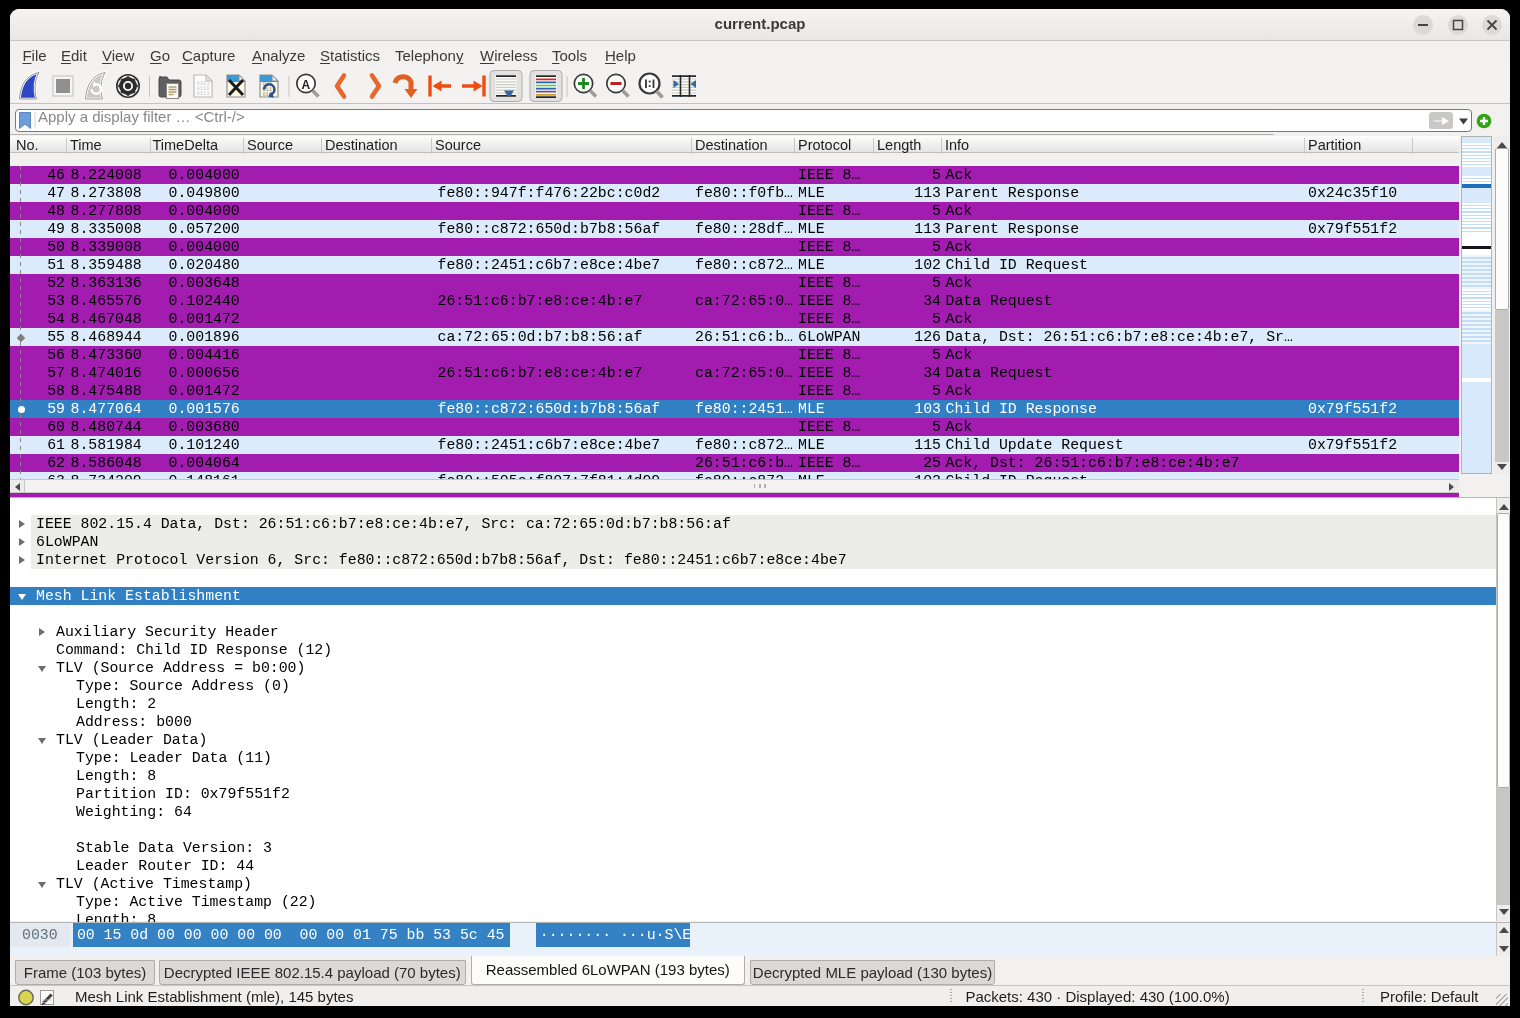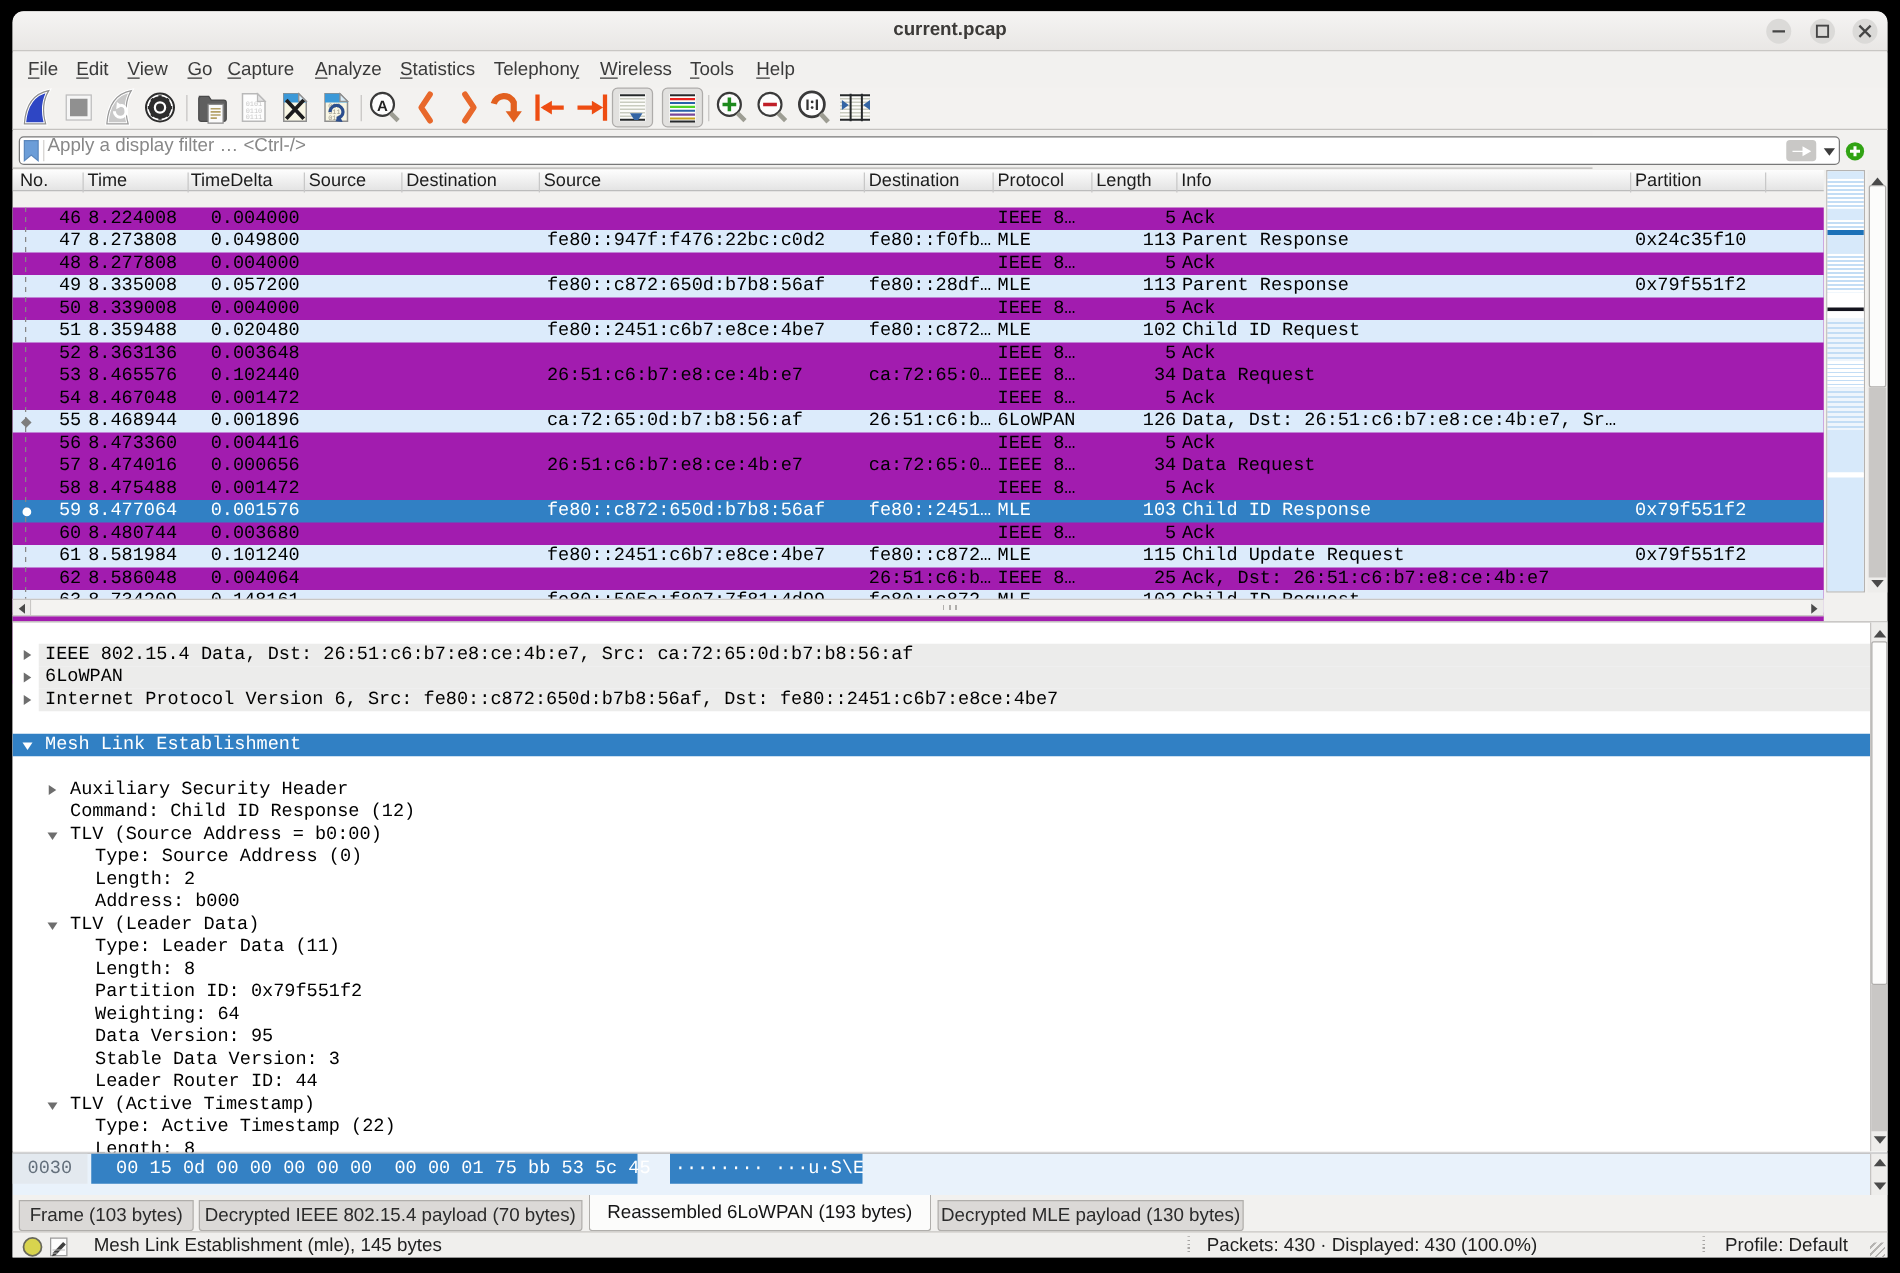--- a/index.html
+++ b/index.html
@@ -433,23 +433,20 @@
 </div>
 <div class="drow" style="top:269px">
 <span style="left:66px">Length: 8</span>
 </div>
 <div class="drow" style="top:287px">
 <span style="left:66px">Partition ID: 0x79f551f2</span>
 </div>
 <div class="drow" style="top:305px">
 <span style="left:66px">Weighting: 64</span>
 </div>
-<div class="drow" style="top:323px">
-<span style="left:66px">Data Version: 95</span>
-</div>
 <div class="drow" style="top:341px">
 <span style="left:66px">Stable Data Version: 3</span>
 </div>
 <div class="drow" style="top:359px">
 <span style="left:66px">Leader Router ID: 44</span>
 </div>
 <div class="drow" style="top:377px">
 <div class="tri-d" style="left:28px"></div>
 <span style="left:46px">TLV (Active Timestamp)</span>
 </div>
@@ -465,21 +462,21 @@
         <path d="M0,7 L5,1 L10,7 z" fill="#4a4a4a"></path>
       </svg>
 <div class="abs" style="left:0;top:15px;width:13px;height:275px;background:#fcfcfb;border:1px solid #aeacaa;border-radius:2px"></div>
 <div class="abs" style="left:0;top:290px;width:13px;height:117px;background:#c9c7c5"></div>
 <svg style="left:2px;top:410px" width="10" height="8" viewBox="0 0 10 8">
         <path d="M0,1 L5,7 L10,1 z" fill="#4a4a4a"></path>
       </svg>
 </div>
 <div id="hexpane" class="mono">
 <div id="hexoff">0030</div>
-<div class="hexsel" style="left:62.9px;width:436.8px;padding-left:20px">00 15 0d 00 00 00 00 00  00 00 01 75 bb 53 5c 45</div>
+<div class="hexsel" style="left:62.9px;width:436.8px;padding-left:4px">00 15 0d 00 00 00 00 00  00 00 01 75 bb 53 5c 45</div>
 <div class="hexsel" style="left:525.8px;width:154.6px;padding-left:4px">········ ···u·S\E</div>
 </div>
 <div id="vscroll3">
 <svg style="left:2px;top:3px" width="10" height="8" viewBox="0 0 10 8">
         <path d="M0,7 L5,1 L10,7 z" fill="#4a4a4a"></path>
       </svg>
 <svg style="left:2px;top:22px" width="10" height="8" viewBox="0 0 10 8">
         <path d="M0,1 L5,7 L10,1 z" fill="#4a4a4a"></path>
       </svg>
 </div>

